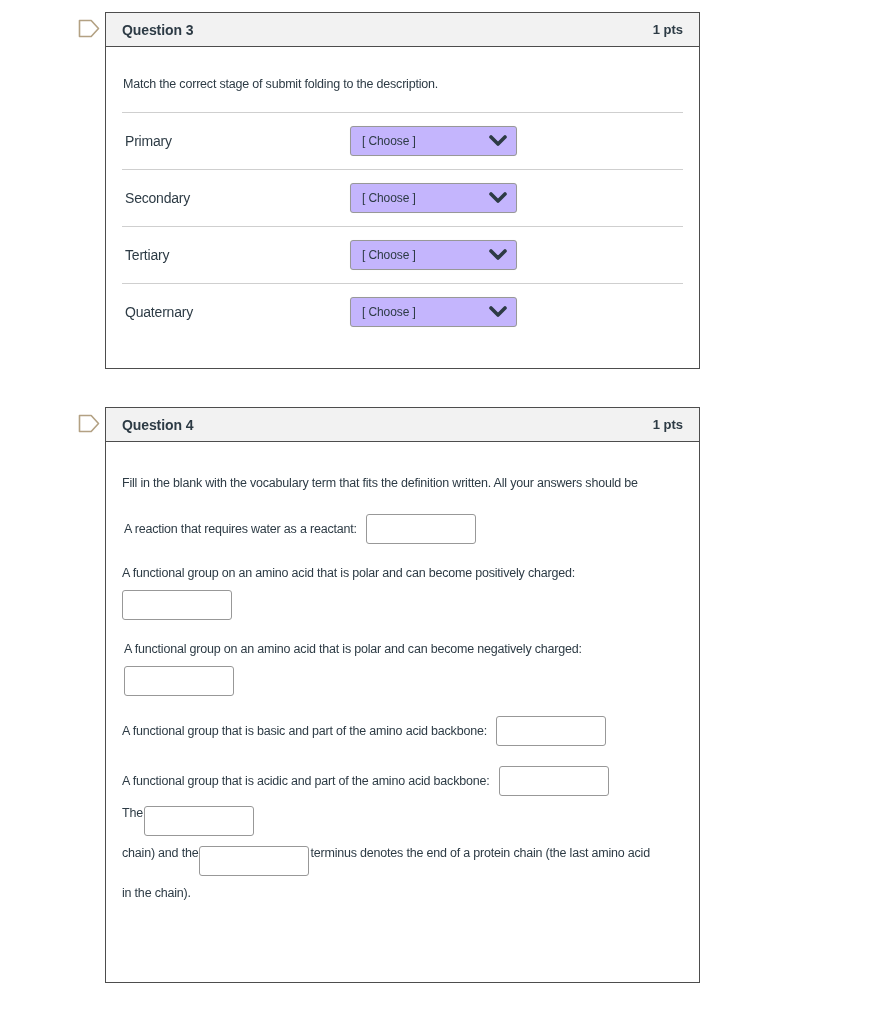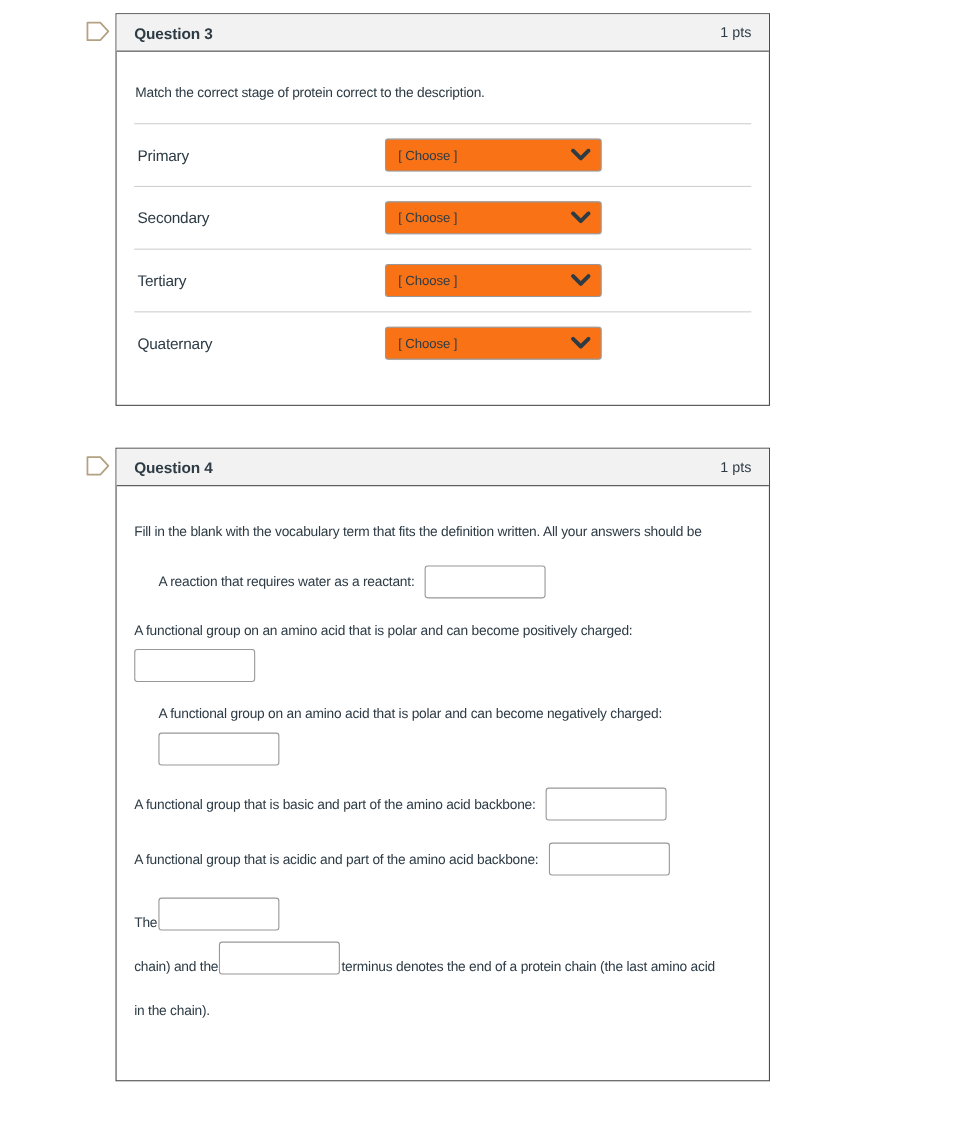--- a/index.html
+++ b/index.html
@@ -36,42 +36,42 @@
   .qheader {
     display: flex;
     justify-content: space-between;
     align-items: center;
     height: 34px;
     padding: 0 16px;
     background: #f2f2f2;
     border-bottom: 1.5px solid #4d4d4d;
   }
   .qtitle { font-size: 14px; font-weight: bold; letter-spacing: -0.1px; }
-  .qpts   { font-size: 13px; font-weight: normal; }
+  .qpts   { font-size: 13px; font-weight: bold; }
 
   
   .q3-body { padding: 22px 16px 28px 16px; font-size: 12.5px; letter-spacing: -0.2px; }
   .q3-prompt { margin: 6px 0 18px 1px; line-height: 19px; }
   .match-table { }
   .match-row {
     display: flex;
     align-items: center;
     height: 57px;
     border-top: 1px solid #cfcfcf;
   }
   .match-label {
     flex: 0 0 228px;
     padding-left: 3px;
     font-size: 14px;
   }
   .ui-select {
     position: relative;
-    width: 197px;
+    width: 167px;
     height: 30px;
-    background: #f97316;
+    background: #c4b5fd;
     border: 1px solid #989898;
     border-radius: 3px;
     display: flex;
     align-items: center;
     padding: 0 34px 0 11px;
     cursor: pointer;
     box-shadow: 0 0 1px rgba(0,0,0,0.08);
   }
   .ui-select .select-value { font-size: 12px; letter-spacing: -0.1px; }
   .ui-select .chev {
@@ -108,43 +108,43 @@
     border-radius: 3px;
     background: #ffffff;
     font-family: "Liberation Sans", sans-serif;
     font-size: 12.5px;
     padding: 0 6px;
     color: #2d3b45;
   }
   .terminus-para { margin-top: 10px; }
   .terminus-line {
     display: flex;
-    align-items: flex-end;
+    align-items: flex-start;
     gap: 1px;
     height: 40px;
     white-space: nowrap;
   }
-  .indent-2 { padding-left: 2px; margin-left: 20px; }
+  .indent-2 { padding-left: 2px; }
 </style>
 </head>
 <body>
 
 <section class="question-wrap q3-wrap">
   <span class="flag">
     <svg width="22" height="19" viewBox="0 0 22 19">
       <path d="M1.5 1.5 H13.2 L20.5 9.5 L13.2 17.5 H1.5 Z" fill="#ffffff" stroke="#b3a183" stroke-width="1.6" stroke-linejoin="round"></path>
     </svg>
   </span>
   <div class="qbox">
     <div class="qheader">
       <span class="qtitle">Question 3</span>
       <span class="qpts">1 pts</span>
     </div>
     <div class="q3-body">
-      <div class="q3-prompt">Match the correct stage of protein correct to the description.</div>
+      <div class="q3-prompt">Match the correct stage of submit folding to the description.</div>
       <div class="match-table">
 
         <div class="match-row">
           <span class="match-label">Primary</span>
           <div class="ui-select">
             <span class="select-value">[ Choose ]</span>
             <span class="chev">
               <svg width="18" height="12" viewBox="0 0 18 12">
                   <path d="M2 2 L9 9 L16 2" fill="none" stroke="#2d3b45" stroke-width="3.6" stroke-linecap="round" stroke-linejoin="round"></path>
                 </svg>

